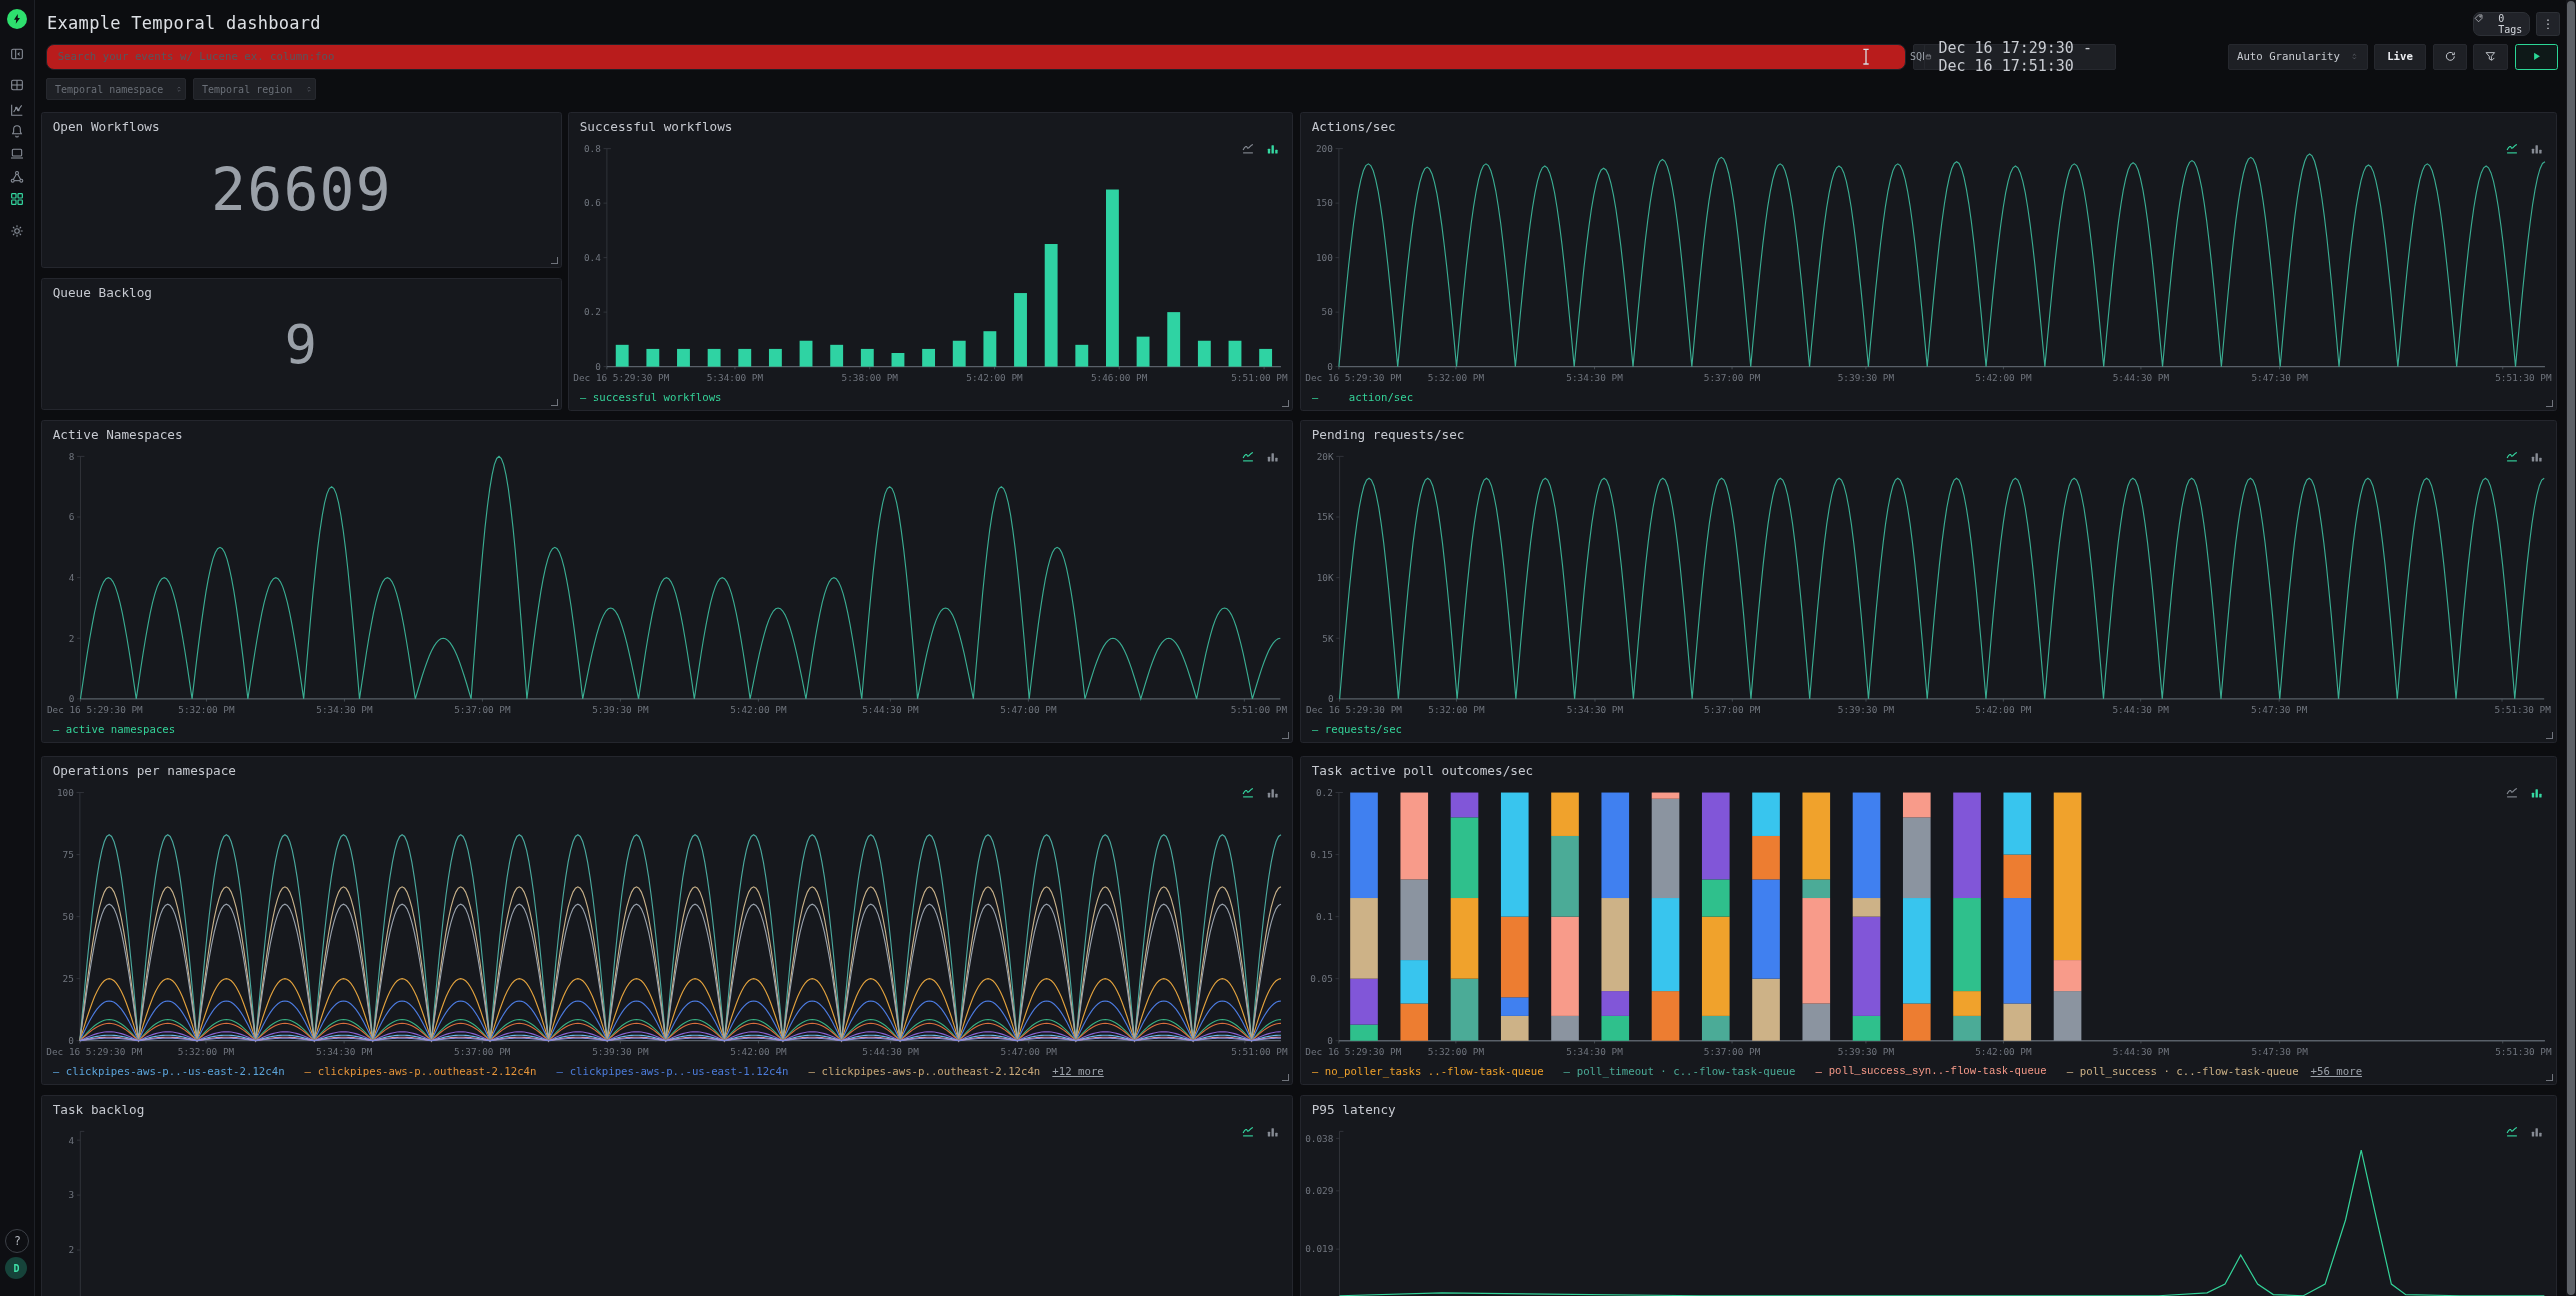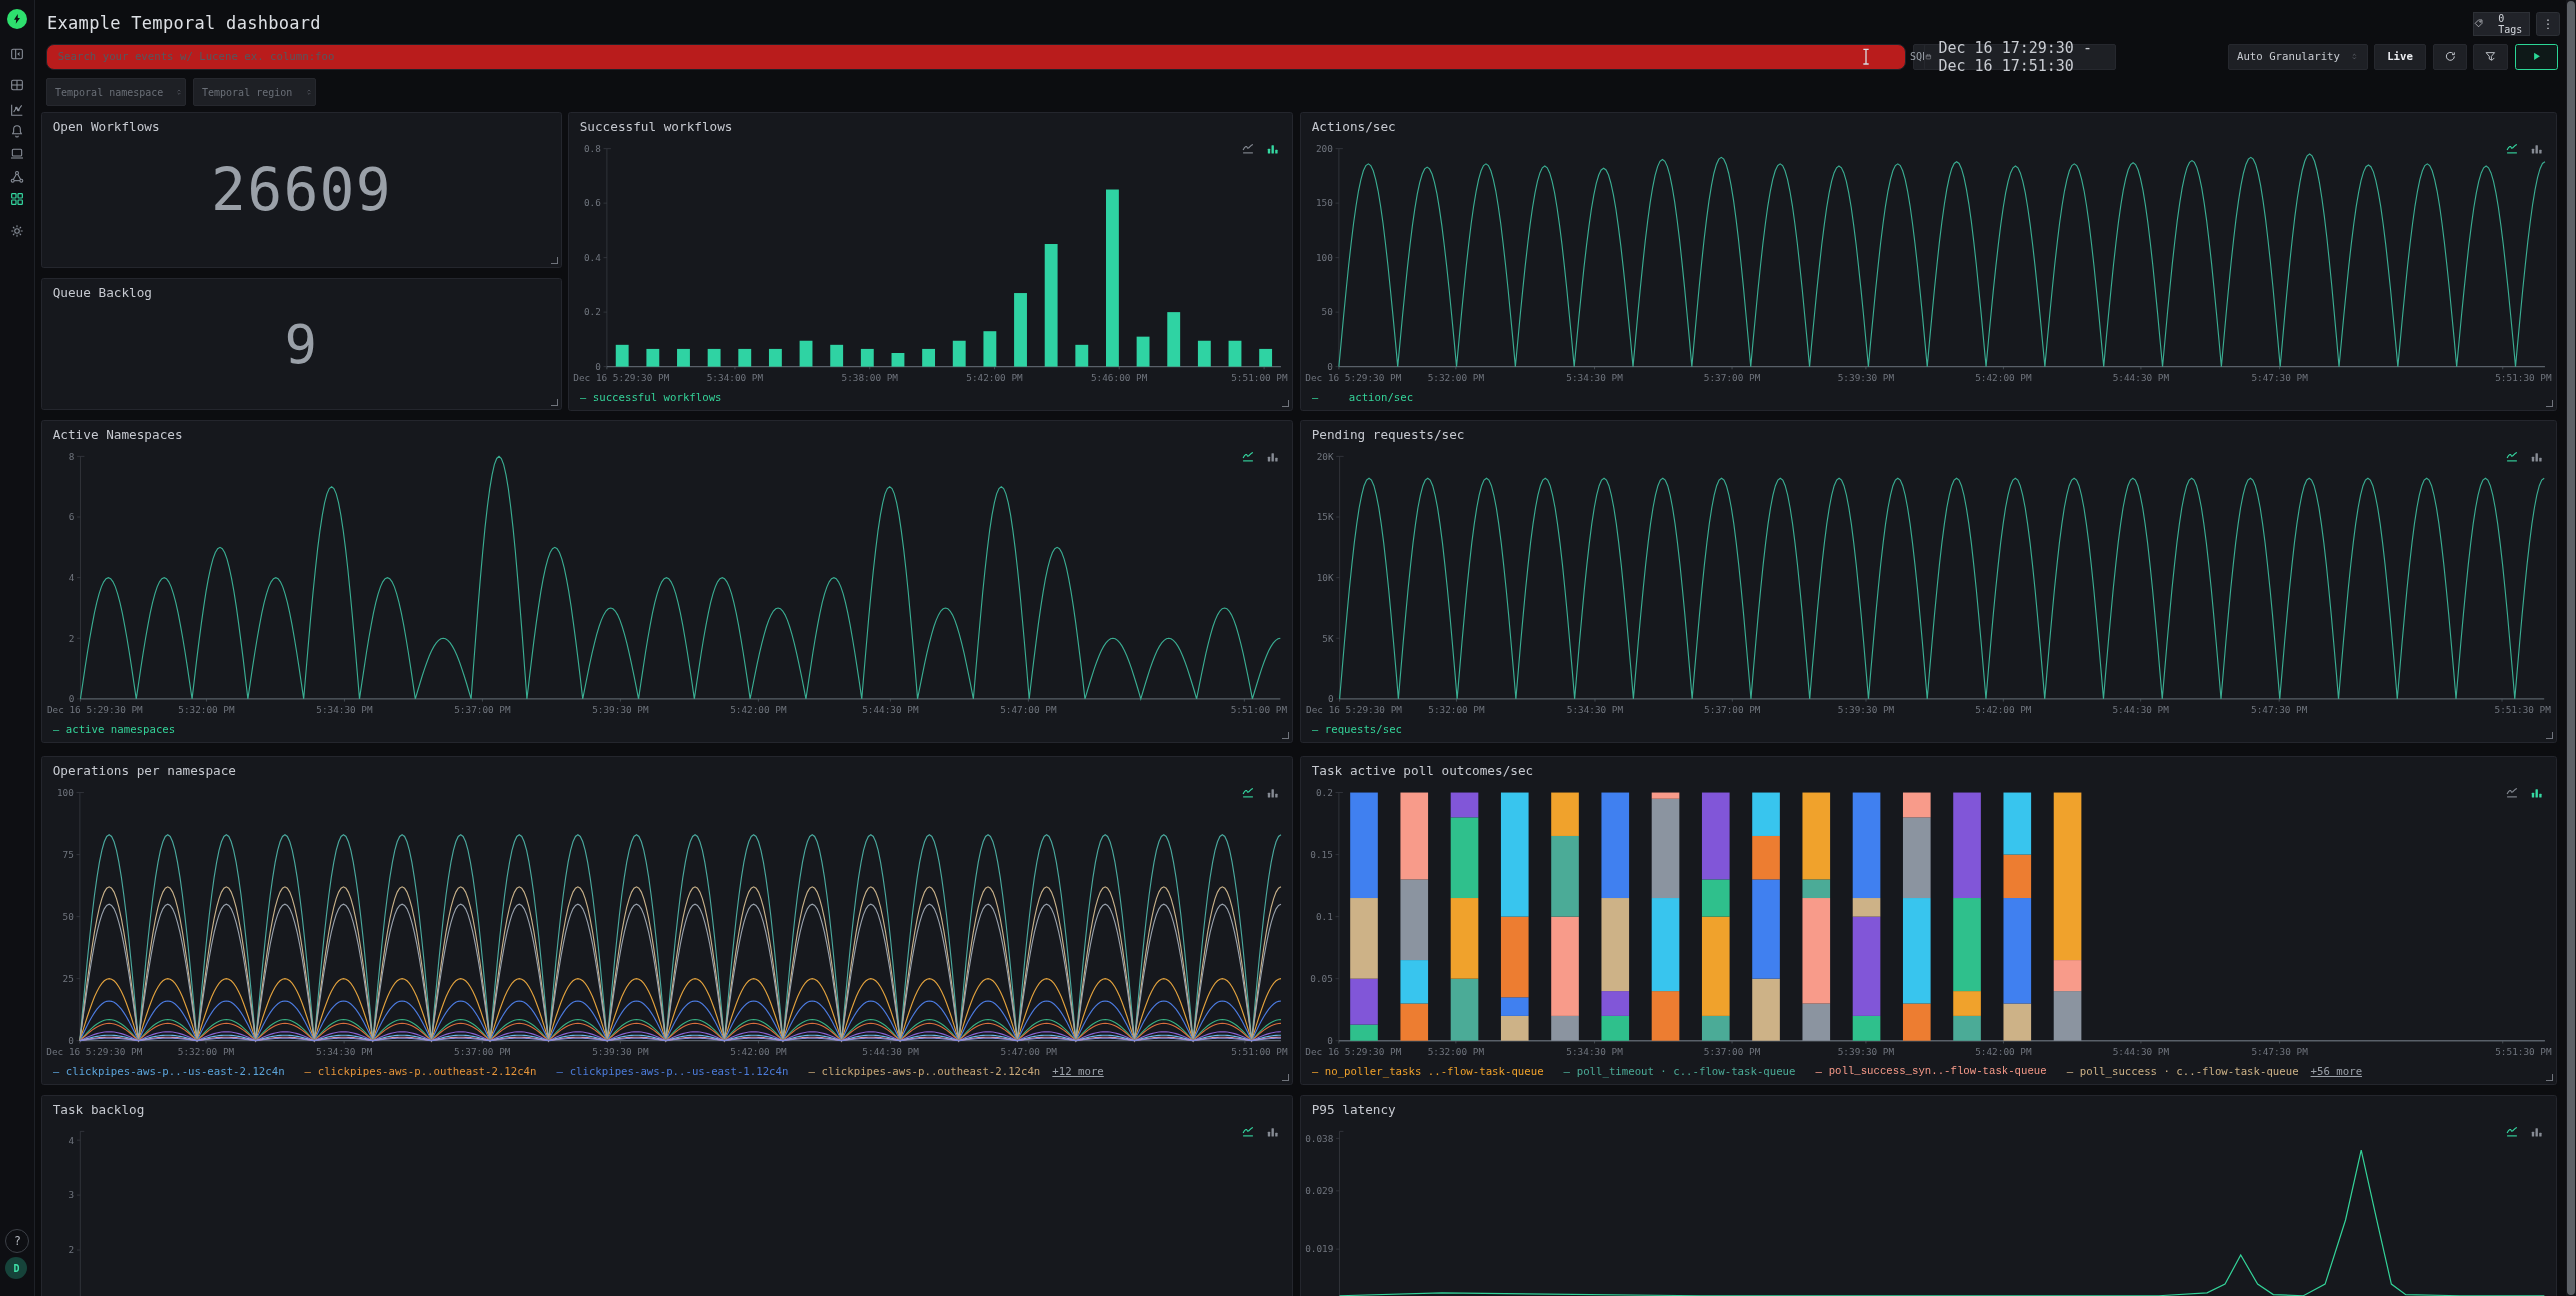--- a/index.html
+++ b/index.html
@@ -11,41 +11,41 @@
   
   .sidebar{position:absolute;left:0;top:0;width:34px;height:100%;background:#0e0f13;border-right:0.7px solid #1e2127;z-index:10}
   .logo{position:absolute;left:6.7px;top:9.4px;width:20px;height:20px;border-radius:50%;background:#2ee06e;display:flex;align-items:center;justify-content:center}
   .sb-icon{position:absolute;left:8.7px;width:16px;height:16px;color:#8a909a;cursor:pointer}
   .sb-icon.active{color:#35d9a2}
   .sb-icon svg{width:100%;height:100%}
   .help-circle{position:absolute;left:5.4px;top:1229px;width:22px;height:22px;border:0.7px solid #3c4047;border-radius:50%;color:#b8bcc3;display:flex;align-items:center;justify-content:center;font-size:11.4px}
   .avatar{position:absolute;left:5.4px;top:1257px;width:22px;height:22px;border-radius:50%;background:#16433a;color:#3fe0a8;display:flex;align-items:center;justify-content:center;font-size:10px;font-weight:bold}
   
   .page-title{position:absolute;left:47px;top:13.4px;font-size:17px;color:#dde0e5;letter-spacing:0.3px}
-  .tags-btn{position:absolute;left:2473px;top:12px;width:55px;height:21.5px;background:#212329;border:0.7px solid #2d3036;border-radius:0;display:flex;align-items:center;justify-content:center;gap:15px;font-size:10px;color:#d3d6dc;cursor:pointer}
+  .tags-btn{position:absolute;left:2473px;top:12px;width:55px;height:21.5px;background:#212329;border:0.7px solid #2d3036;border-radius:7px;display:flex;align-items:flex-start;justify-content:center;gap:15px;font-size:10px;color:#d3d6dc;cursor:pointer}
   .tags-btn svg{width:10.7px;height:10.7px}
   .kebab-btn{position:absolute;left:2536px;top:12px;width:22px;height:21.5px;background:#212329;border:0.7px solid #2d3036;border-radius:2.7px;display:flex;align-items:center;justify-content:center;font-size:12px;color:#c9ccd2;cursor:pointer}
   .search{position:absolute;left:46px;top:44px;width:1860px;height:25.5px;background:#b91c1c;border:0.7px solid #202229;border-radius:8px;box-sizing:border-box}
   .search input{width:100%;height:100%;background:transparent;border:0;outline:none;color:#c6c9d0;font-family:inherit;font-size:10.7px;padding:0 10.7px;box-sizing:border-box}
   .search input::placeholder{color:#54585f}
   .ibeam{position:absolute;left:1862px;top:48px;width:8px;height:17.4px;z-index:3;pointer-events:none}
   .tbtn{position:absolute;top:44px;height:25.5px;background:#1e2025;border:0.7px solid #26282e;border-radius:2px;display:flex;align-items:center;justify-content:center;box-sizing:border-box;font-size:10px;cursor:pointer}
   .sqlluc{left:1913px;width:68px;gap:4px}
   .sqlluc .sql{color:#9aa0a8}.sqlluc .bar{color:#4a4e55}.sqlluc .luc{color:#38d9a5}
   .dateb{left:1924px;width:192px;gap:6.7px;color:#c9ccd2;font-size:15px}
   .dateb svg{width:11.4px;height:11.4px;color:#aeb3ba}
   .granb{left:2228px;width:140px;justify-content:space-between;padding:0 8px;color:#c9ccd2;font-size:10.7px}
   .granb svg{width:8.7px;height:10.7px;color:#6a6e76}
   .liveb{left:2374px;width:52px;color:#eceef2;font-weight:bold;font-size:10.7px}
   .refreshb{left:2433px;width:34px;color:#ced2d8}
   .refreshb svg,.filterb svg{width:12.7px;height:12.7px}
   .filterb{left:2473px;width:35px;color:#ced2d8}
   .playb{left:2515px;top:44px;position:absolute;width:43px;height:25.5px;background:rgba(45,215,150,.06);border:0.7px solid #2bd796;border-radius:2.7px;display:flex;align-items:center;justify-content:center;cursor:pointer;box-sizing:border-box}
   .playb svg{width:10.7px;height:10.7px;color:#2bd796}
-  .chip{position:absolute;top:78px;height:28px;background:#1e2025;border:0.7px solid #26282e;border-radius:2px;display:flex;align-items:center;justify-content:space-between;padding:0 2px 0 8px;box-sizing:border-box;font-size:10px;color:#6a6f77;cursor:pointer}
+  .chip{position:absolute;top:78px;height:22px;background:#1e2025;border:0.7px solid #26282e;border-radius:2px;display:flex;align-items:center;justify-content:space-between;padding:0 2px 0 8px;box-sizing:border-box;font-size:10px;color:#6a6f77;cursor:pointer}
   .chip svg{width:8px;height:10px;color:#60646c}
   .chip1{left:46px;width:140px}.chip2{left:193px;width:123px}
   
   .panel{position:absolute;background:#16181d;border:0.7px solid #24262d;border-radius:2.7px;box-sizing:border-box}
   .panel-title{position:absolute;left:10.7px;top:6px;font-size:12.7px;color:#c6c9d0;z-index:2}
   .big-number{position:absolute;inset:0;display:flex;align-items:center;justify-content:center;font-size:58px;color:#9aa0a8;letter-spacing:1.3px}
   .big-number.small{font-size:54px}
   .chart{position:absolute;left:2.7px;right:4px;top:25.5px;bottom:24px}
   .chart.nolegend{bottom:27px}
   .legend{position:absolute;left:10.7px;bottom:4px;height:17.4px;display:flex;gap:20px;align-items:center;font-size:10.7px;white-space:nowrap;overflow:hidden}

